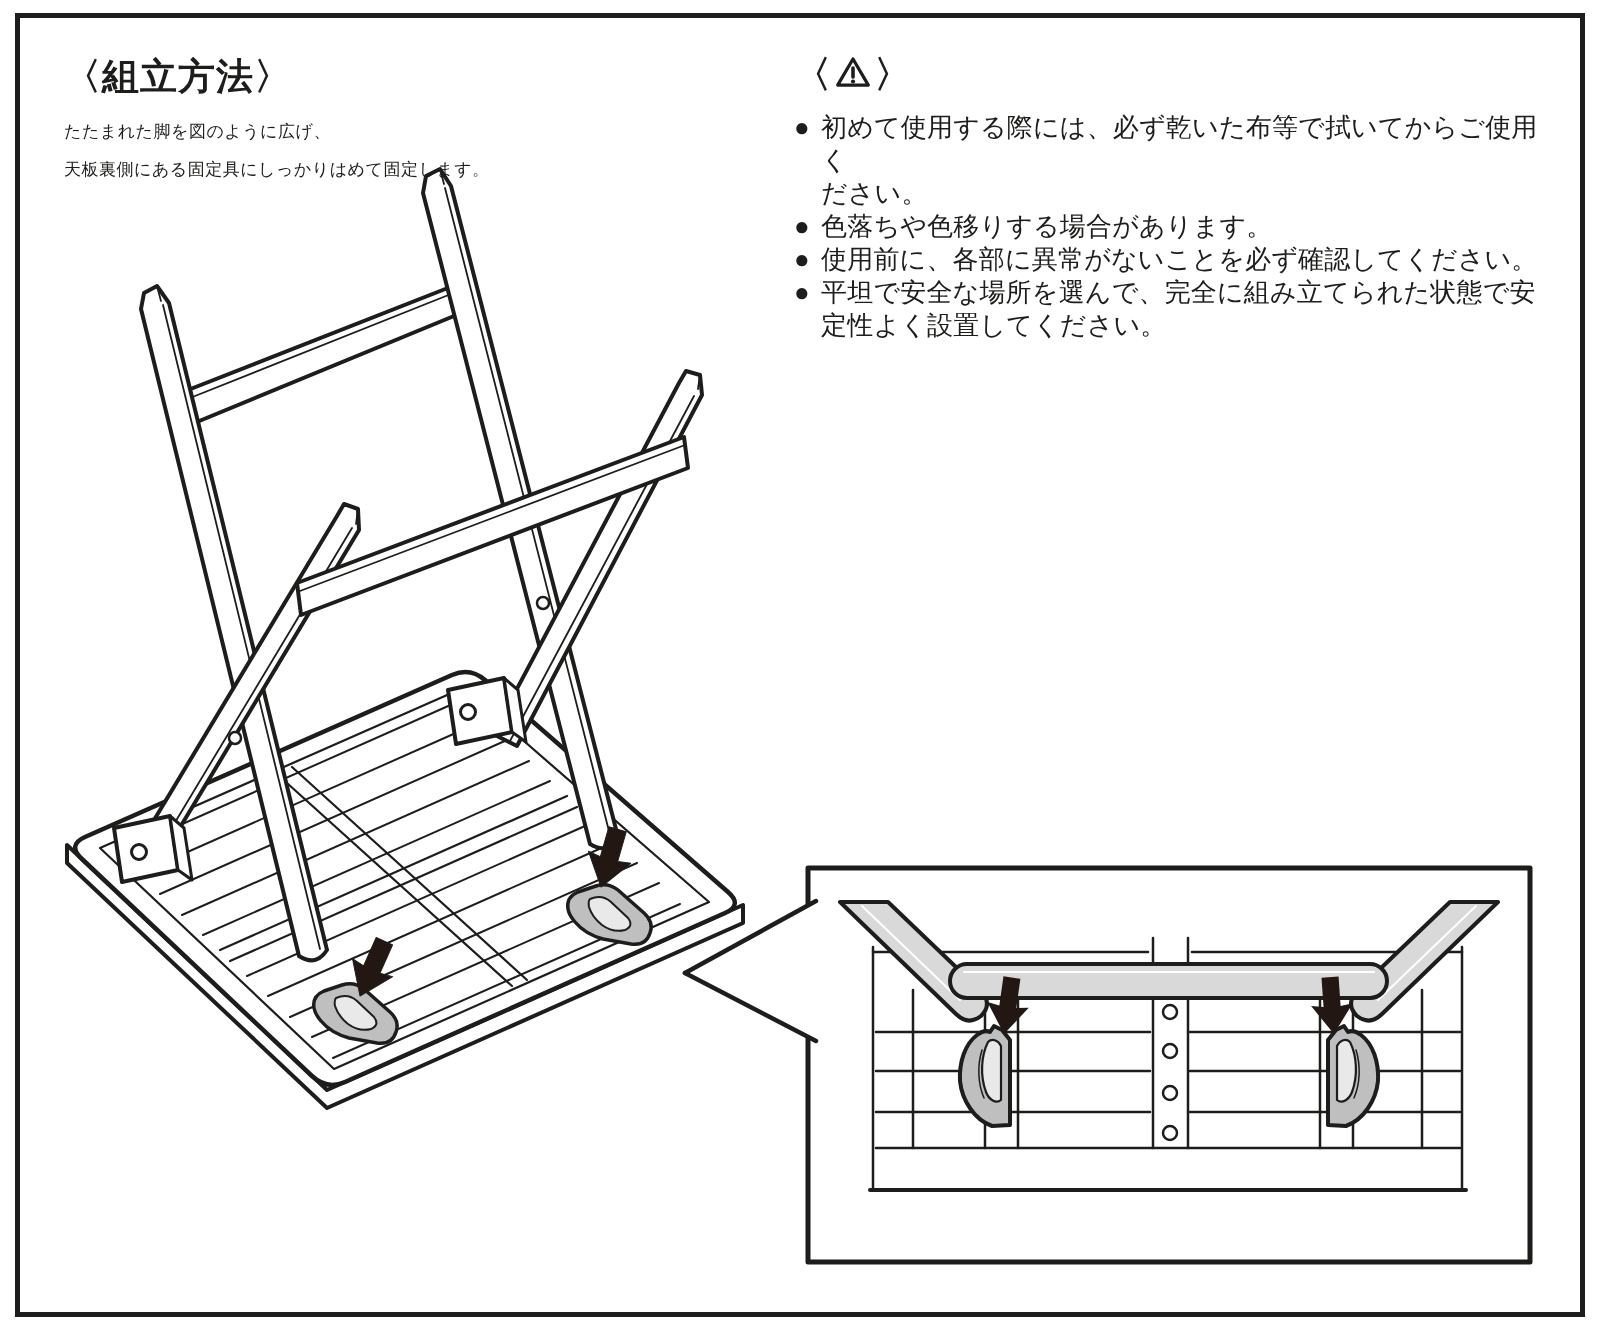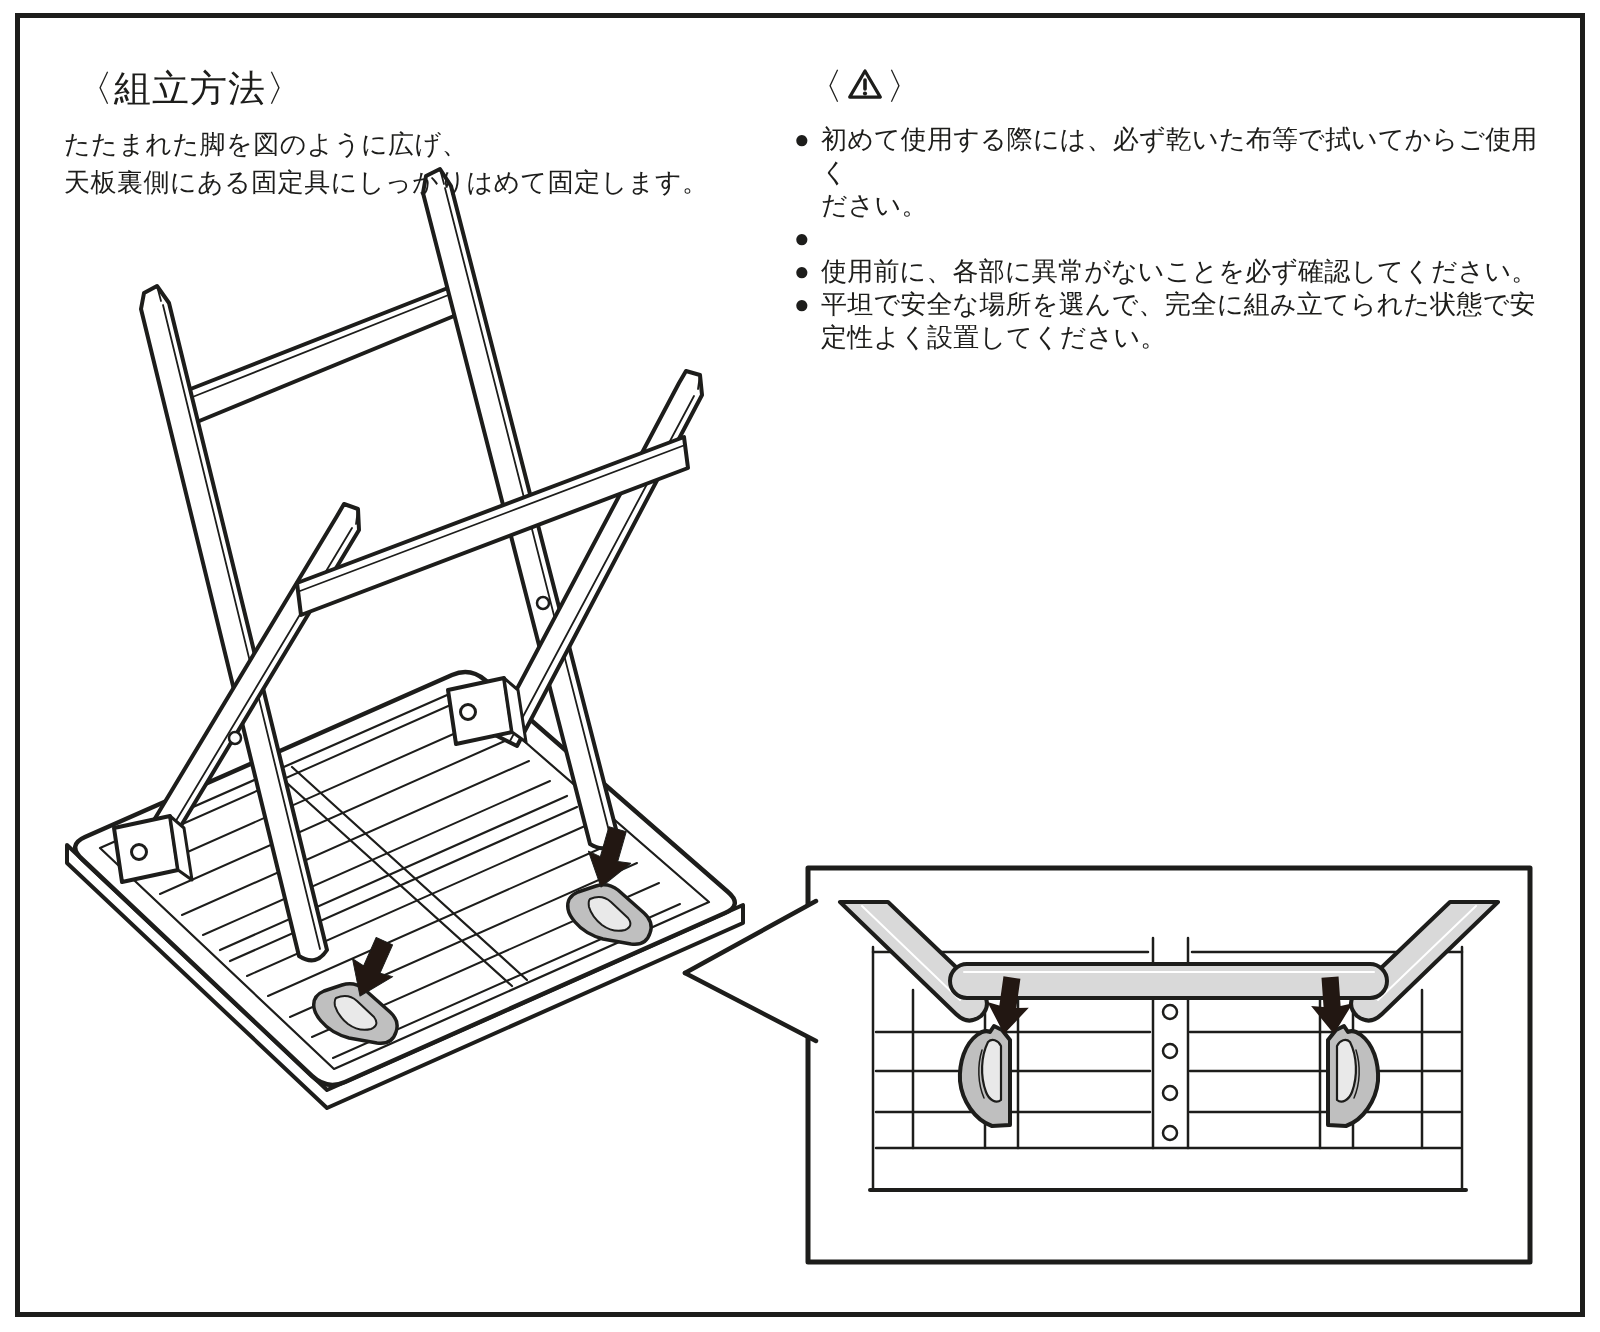--- a/index.html
+++ b/index.html
@@ -8,23 +8,23 @@
   }
   html,body{margin:0;padding:0;background:#e8e8e8;}
   .page{position:relative;width:1600px;height:1332px;background:var(--bg);
         font-family:"Liberation Sans","DejaVu Sans",sans-serif;color:var(--ink);overflow:hidden;}
   .frame{position:absolute;left:15px;top:13px;width:1560px;height:1294px;
          border:5px solid var(--ink);}
   .art{position:absolute;left:0;top:0;width:1600px;height:1332px;}
   .art path,.art line,.art rect,.art circle,.art polygon{vector-effect:none;}
   .col-left{position:absolute;left:64px;top:56px;width:660px;}
   .col-right{position:absolute;left:794px;top:54px;width:766px;}
-  h1.hd{margin:12px;font-size:37px;font-weight:400;letter-spacing:1px;line-height:1.15;}
+  h1.hd{margin:0;font-size:37px;font-weight:700;letter-spacing:1px;line-height:1.15;}
   .hd-row{display:flex;align-items:center;gap:1px;}
-  .body-txt{margin:14px 0 0 0;font-size:26px;line-height:38px;white-space:pre-line;
+  .body-txt{margin:14px 0 0 0;font-size:17px;line-height:38px;white-space:pre-line;
             font-weight:500;letter-spacing:0.5px;}
   .bullets{margin-top:14px;}
   .bullet{display:flex;align-items:flex-start;font-size:26px;line-height:33px;
           font-weight:500;letter-spacing:0.2px;}
   .bullet .mk{flex:0 0 27px;}
   .bullet .tx{white-space:pre-line;}
   .warn-ic{display:inline-block;margin:0 2px;transform:translateY(2px);}
 </style>
 </head>
 <body>
@@ -237,20 +237,21 @@
       <span>〉</span>
     </h1>
     <div class="bullets">
       <div class="bullet">
         <span class="mk">●</span>
         <span class="tx">初めて使用する際には、必ず乾いた布等で拭いてからご使用く
 ださい。</span>
       </div>
       <div class="bullet">
         <span class="mk">●</span>
+        <span class="tx">色落ちや色移りする場合があります。</span>
       </div>
       <div class="bullet">
         <span class="mk">●</span>
         <span class="tx">使用前に、各部に異常がないことを必ず確認してください。</span>
       </div>
       <div class="bullet">
         <span class="mk">●</span>
         <span class="tx">平坦で安全な場所を選んで、完全に組み立てられた状態で安
 定性よく設置してください。</span>
       </div>

